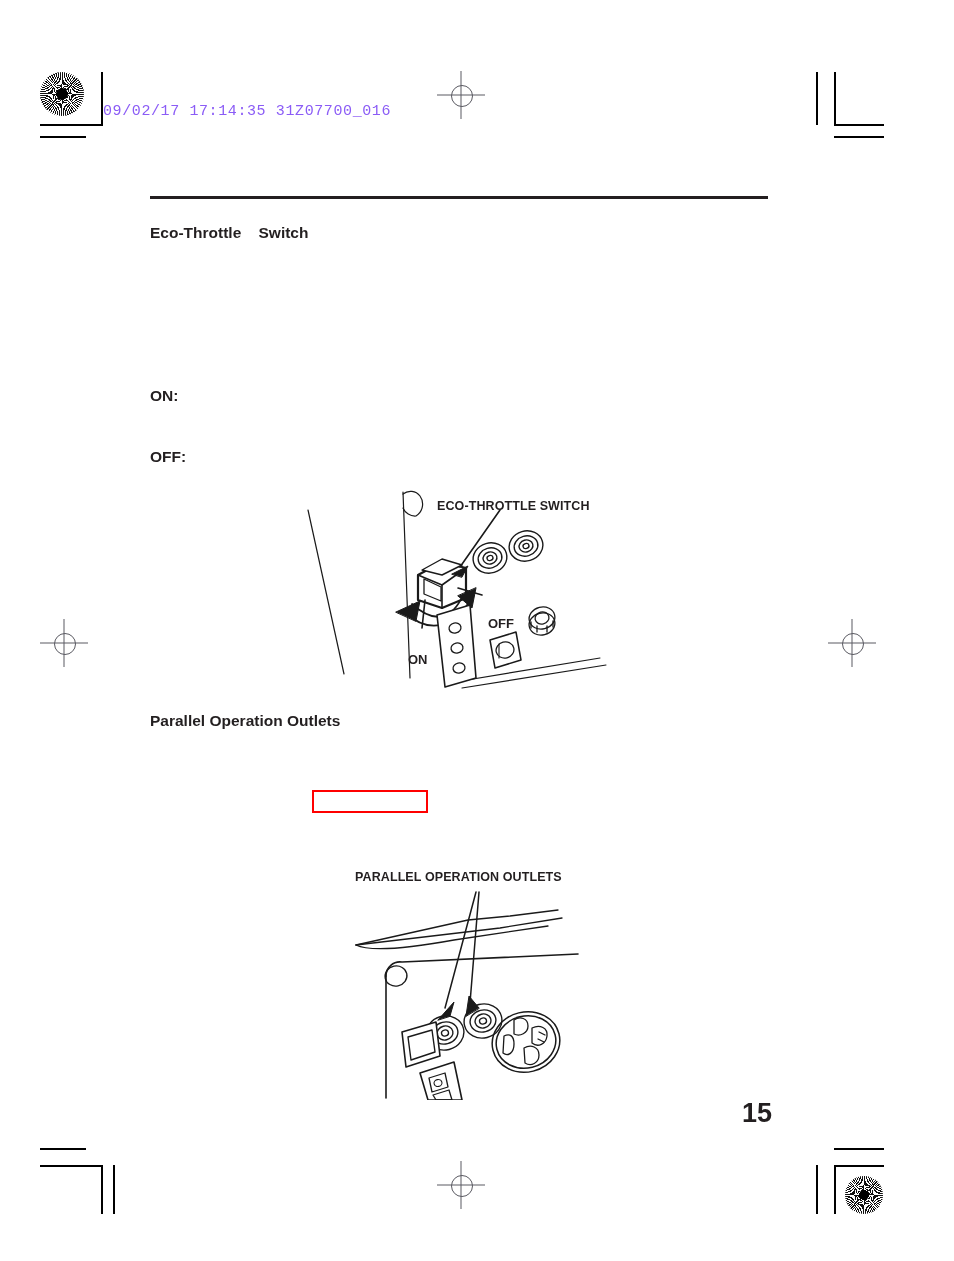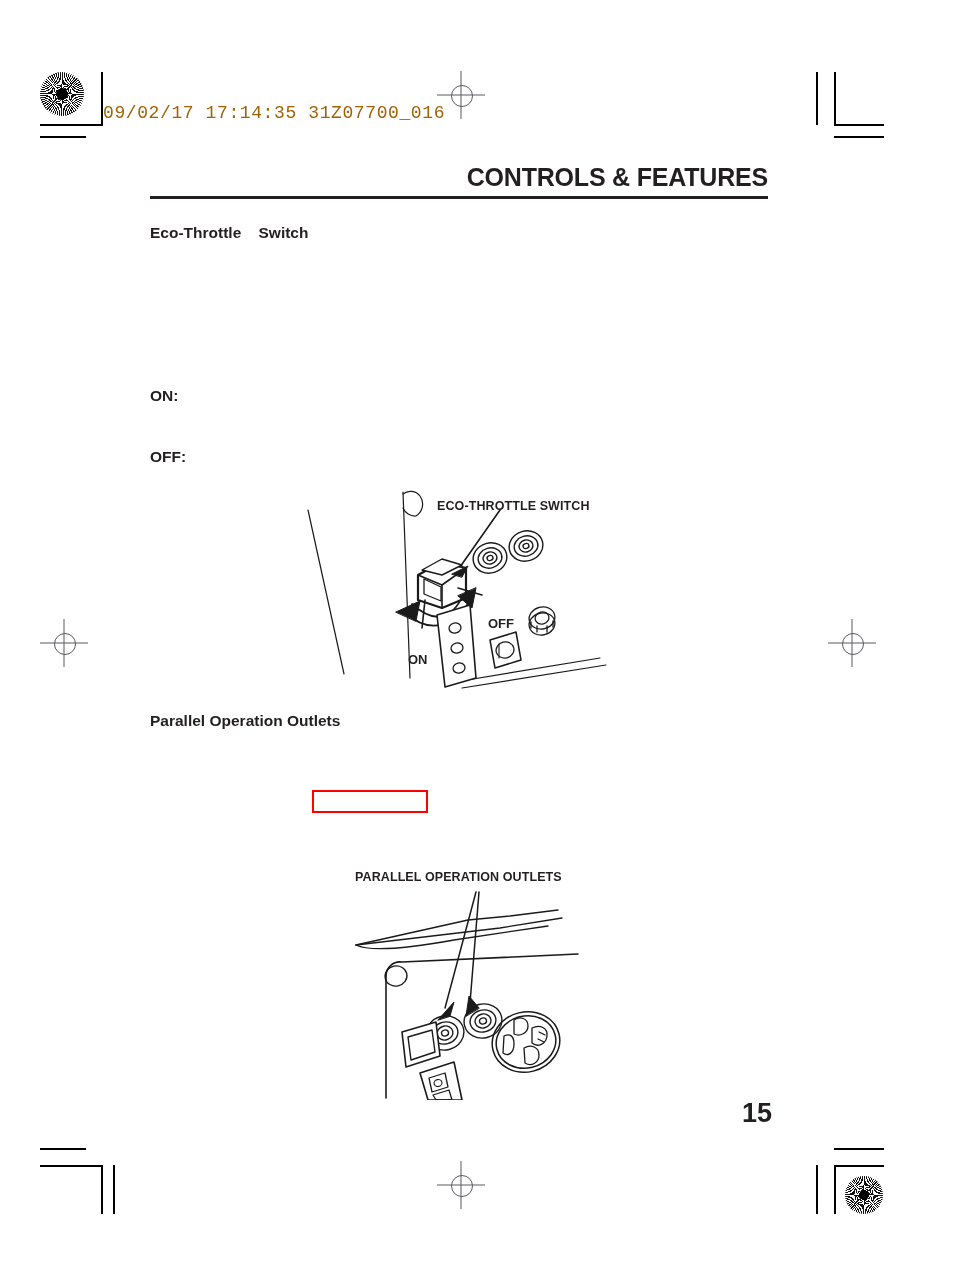--- a/index.html
+++ b/index.html
@@ -61,23 +61,23 @@
     border-radius: 50%;
     background: transparent;
   }
 
   
   .scan-slug {
     position: absolute;
     left: 103px;
     top: 103px;
     font-family: "Liberation Mono", monospace;
-    font-size: 18px;
+    font-size: 15px;
     letter-spacing: 0.6px;
-    color: #a16207;
+    color: #8b5cf6;
     white-space: nowrap;
   }
 
   
   .page-header {
     position: absolute;
     left: 150px;
     top: 163px;
     width: 618px;
     text-align: right;
@@ -185,21 +185,20 @@
 
     <div class="crop-line" style="left:834px; top:1148px; width:50px; height:2px;"></div>
     <div class="crop-line" style="left:816px; top:1165px; width:2px; height:49px;"></div>
     <div class="crop-line" style="left:834px; top:1165px; width:2px; height:49px;"></div>
     <div class="crop-line" style="left:834px; top:1165px; width:50px; height:2px;"></div>
     <div class="reg-star" style="left:845px; top:1176px; width:38px; height:38px;"></div>
   </div>
 
   <div class="scan-slug">09/02/17 17:14:35 31Z07700_016</div>
 
-  <div class="page-header">CONTROLS &amp; FEATURES</div>
   <div class="header-rule"></div>
 
   <div class="section-heading" style="left:150px; top:224px;">Eco-Throttle    Switch</div>
 
   <div class="state-label" style="left:150px; top:387px;">ON:</div>
 
   <div class="state-label" style="left:150px; top:448px;">OFF:</div>
 
   <div class="figure" style="left:300px; top:482px;">
     <svg width="320" height="210" viewBox="0 0 320 210" fill="none" stroke="#1a1a1a" stroke-linecap="round" stroke-linejoin="round">

